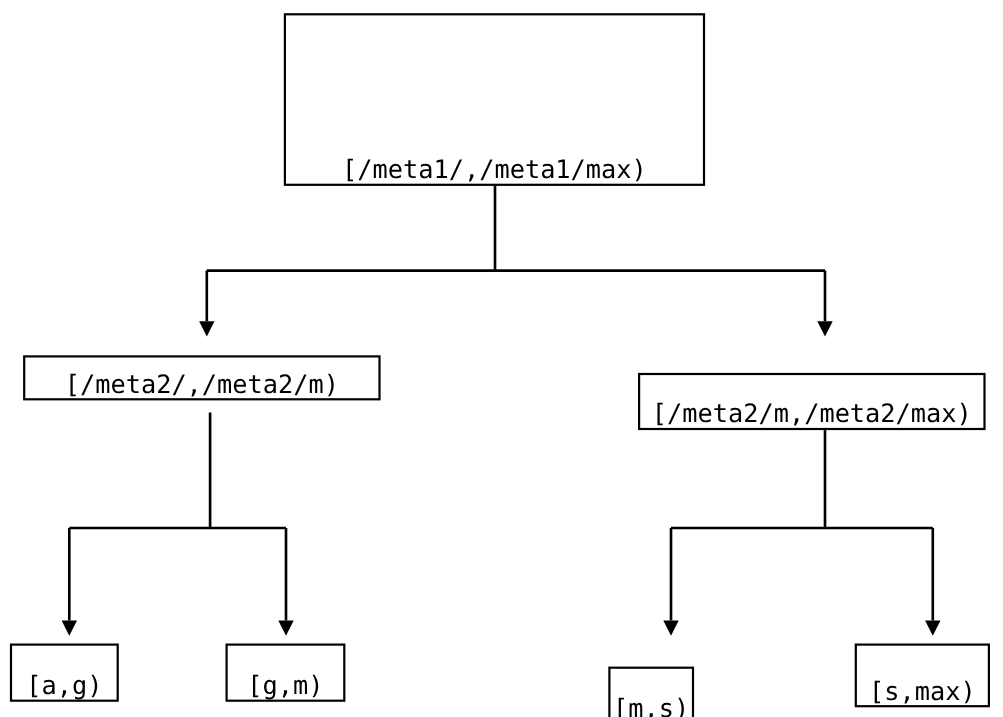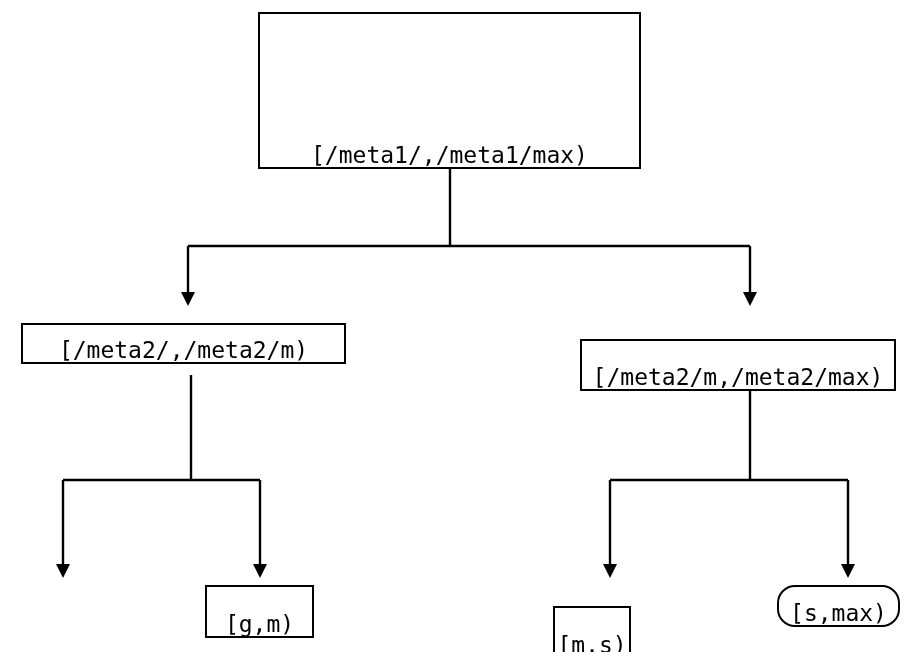--- a/index.html
+++ b/index.html
@@ -71,22 +71,21 @@
   #node-leaf-ms {
     left: 553px;
     top: 606px;
     width: 78px;
     height: 53px;
   }
   #node-leaf-smax {
     left: 777px;
     top: 585px;
     width: 123px;
-    height: 42px;
-    border-radius: 18px;
+    height: 58px;
   }
   svg.edges {
     position: absolute;
     left: 0;
     top: 0;
     width: 912px;
     height: 652px;
     pointer-events: none;
   }
   svg.edges path,
@@ -140,20 +139,23 @@
   </div>
 
   <div class="node" id="node-l1">
     <span class="node-label">[/meta2/,/meta2/m)</span>
   </div>
 
   <div class="node" id="node-r1">
     <span class="node-label">[/meta2/m,/meta2/max)</span>
   </div>
 
+  <div class="node" id="node-leaf-ag">
+    <span class="node-label">[a,g)</span>
+  </div>
 
   <div class="node" id="node-leaf-gm">
     <span class="node-label">[g,m)</span>
   </div>
 
   <div class="node" id="node-leaf-ms">
     <span class="node-label">[m,s)</span>
   </div>
 
   <div class="node" id="node-leaf-smax">

